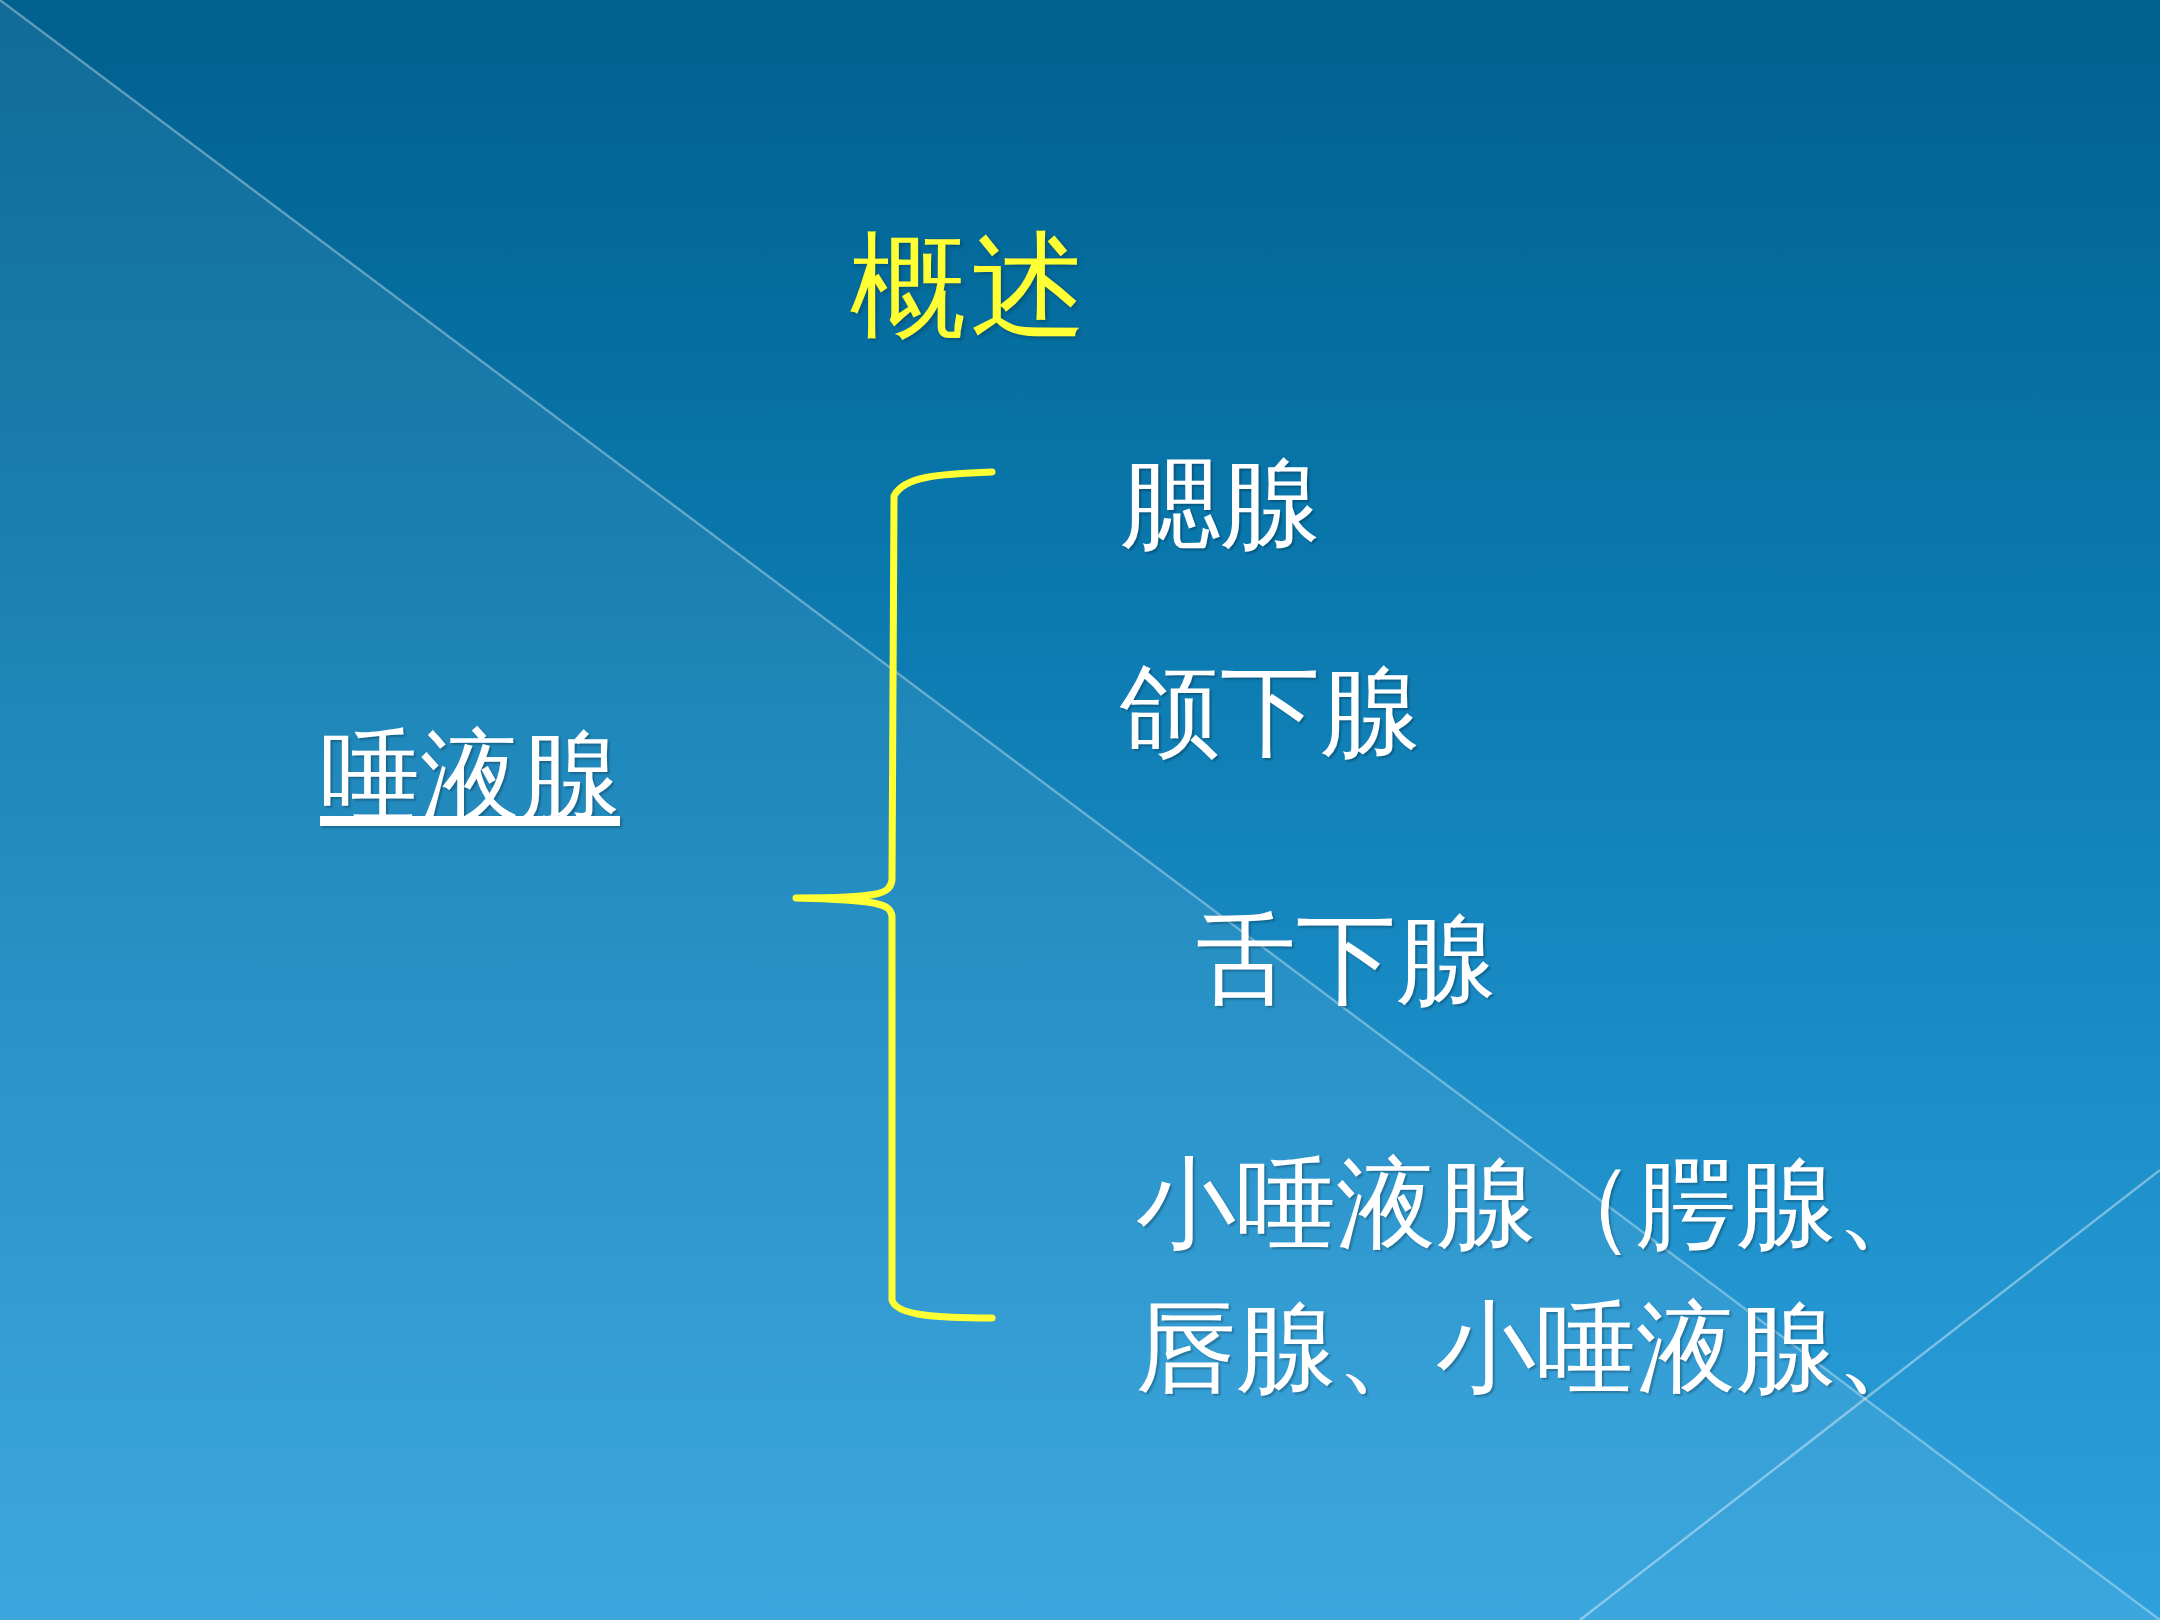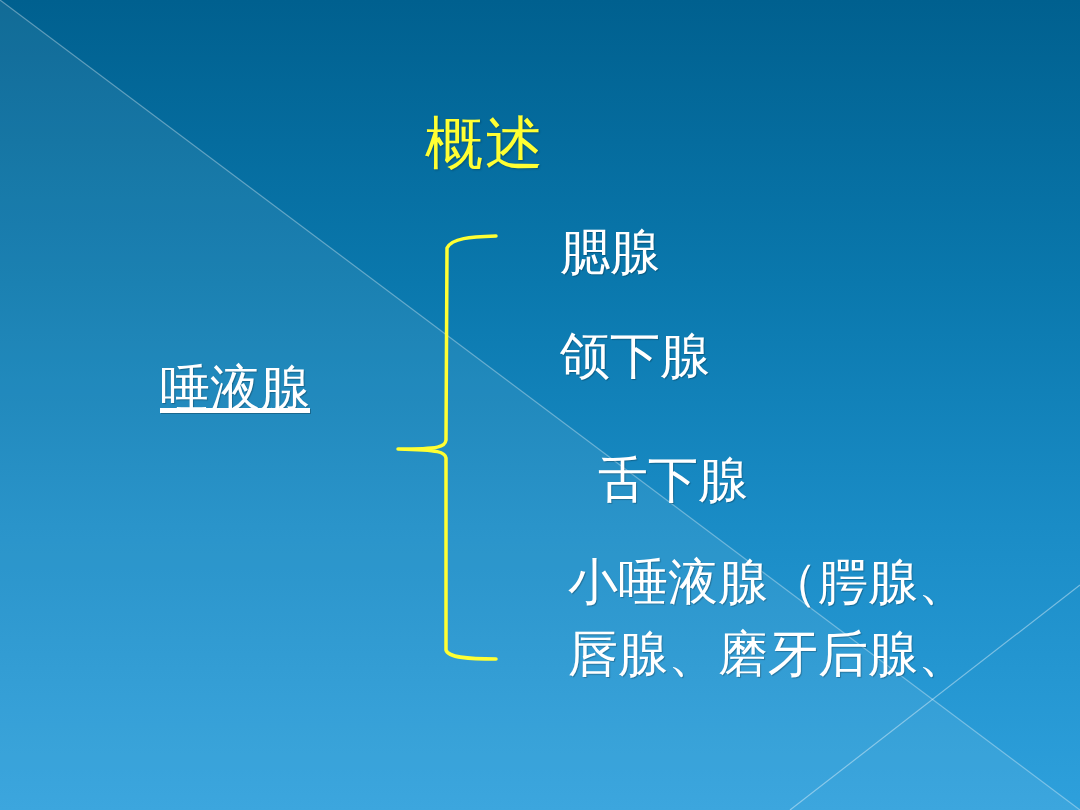--- a/index.html
+++ b/index.html
@@ -21,21 +21,21 @@
       text-shadow: 1px 1px 2px rgba(0,0,0,0.25);
     }
     .txt {
       position: absolute; color: #ffffff; font-size: 50px; line-height: 56px;
       text-shadow: 1px 1px 1px rgba(0,0,0,0.25);
     }
     .main-label { left: 160px; top: 360px; text-decoration: underline; }
     .item-1 { left: 560px; top: 224px; }
     .item-2 { left: 560px; top: 328px; }
     .item-3 { left: 598px; top: 452px; }
-    .item-4 { left: 568px; top: 546px; line-height: 72px; width: 440px; }
+    .item-4 { left: 568px; top: 566px; line-height: 72px; width: 440px; }
     .item-4 .paren-close { font-size: 26px; }
   </style>
 </head>
 <body>
 
 <div class="slide">
   <svg class="bg-svg" width="1080" height="810" viewBox="0 0 1080 810">
     <polygon points="0,0 1080,810 0,810" fill="rgba(255,255,255,0.07)"></polygon>
     <line x1="0" y1="0" x2="1080" y2="810" stroke="rgba(255,255,255,0.35)" stroke-width="1.2"></line>
     <line x1="790" y1="810" x2="1080" y2="585" stroke="rgba(255,255,255,0.4)" stroke-width="1.2"></line>
@@ -44,15 +44,15 @@
 
   <div class="title">概述</div>
 
   <div class="txt main-label">唾液腺</div>
 
   <div class="txt item-1">腮腺</div>
   <div class="txt item-2">颌下腺</div>
   <div class="txt item-3">舌下腺</div>
   <div class="txt item-4">
     <div>小唾液腺（腭腺、</div>
-    <div>唇腺、磨牙后腺、</div>
+    <div>唇腺、小唾液腺、</div>
   </div>
 </div>
 
 </body></html>

